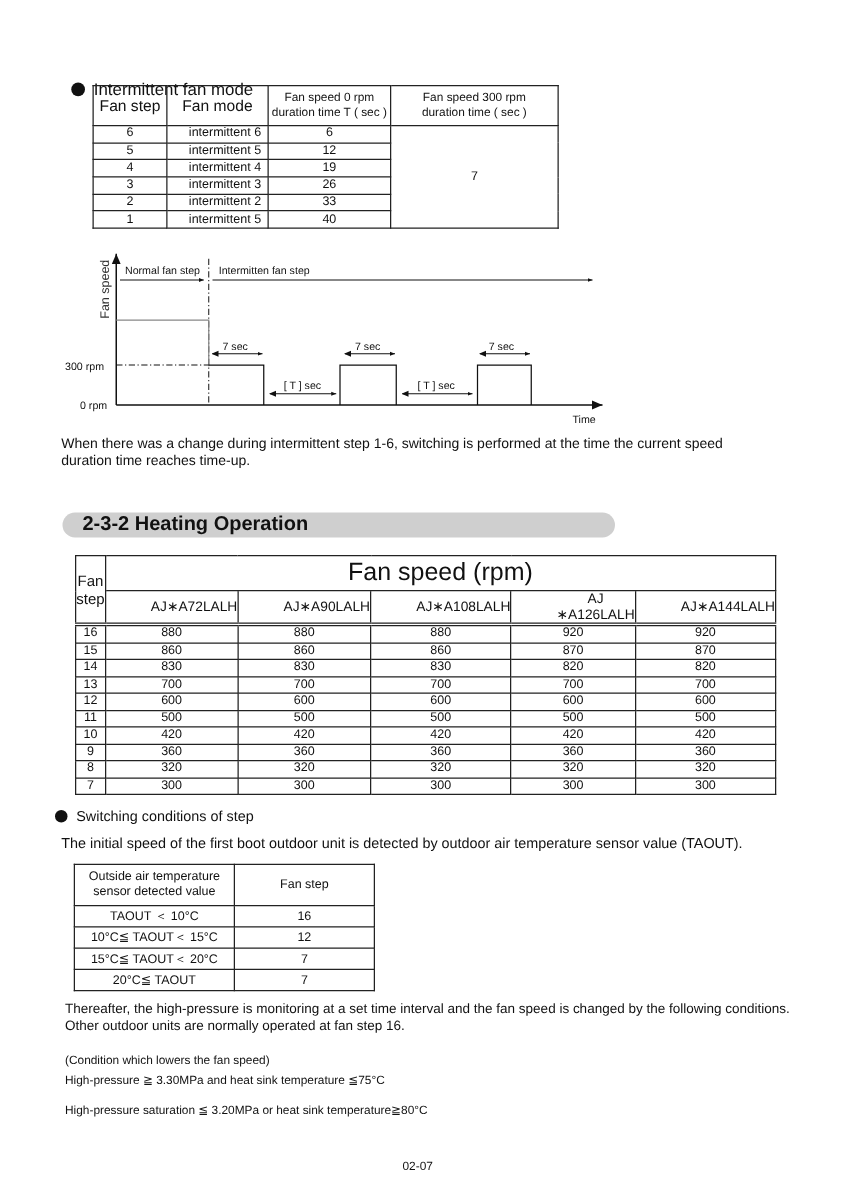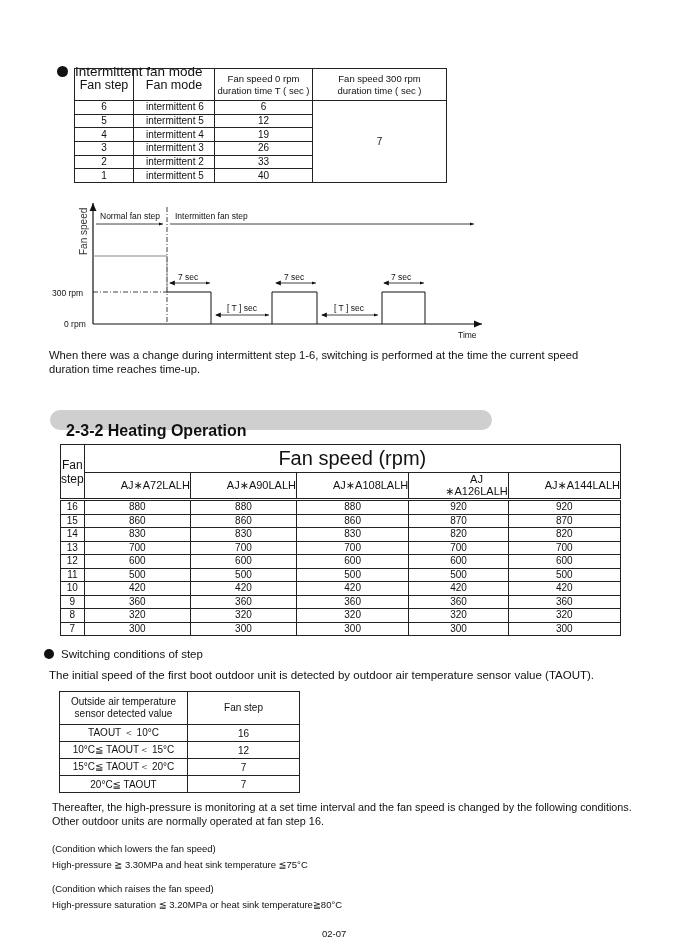--- a/index.html
+++ b/index.html
@@ -6,35 +6,35 @@
   body{width:674px;height:952px;position:relative;font-family:"Liberation Sans",sans-serif;color:#111;overflow:hidden;}
   .abs{position:absolute;}
   .bullet{display:inline-block;width:11px;height:11px;border-radius:50%;background:#111;vertical-align:middle;margin-right:7px;position:relative;top:-1px;}
   table{border-collapse:collapse;}
   .t1{position:absolute;left:74px;top:68px;width:373px;font-size:10px;}
   .t1 td,.t1 th{border:1px solid #222;text-align:center;padding:0;font-weight:normal;}
   .t1 th{height:31px;}
   .t1 td{height:12.7px;line-height:12px;}
   .t1 .big{font-size:12.5px;}
   .t1 .sm{font-size:9.5px;line-height:12px;}
-  .t1 .left{text-align:left;padding-left:12px;}
+  .t1 .left{text-align:center;padding-left:12px;}
   .t2{position:absolute;left:60px;top:444px;width:473px;font-size:10px;}
   .t2 td,.t2 th{border:1px solid #222;text-align:center;padding:0;font-weight:normal;}
   .t2 .h1{height:27px;font-size:20px;}
   .t2 .h2{height:22px;font-size:11px;padding-left:36px;}
   .t2 td{height:12.5px;line-height:12px;}
   .t2 tbody tr:first-child td{border-top:3px double #222;}
   .t3{position:absolute;left:59px;top:691px;width:241px;font-size:10px;}
   .t3 td,.t3 th{border:1px solid #222;text-align:center;padding:0;font-weight:normal;}
   .t3 th{height:32px;font-size:10px;line-height:12px;}
   .t3 td{height:16px;margin-top:42px;}
   .para{font-size:11.2px;line-height:13.6px;}
   .small{font-size:9.5px;line-height:16px;}
   .section-bar{position:absolute;left:50px;top:410px;width:442px;height:20px;background:#cfcfcf;border-radius:10px;}
-  .section-bar span{position:absolute;left:16px;top:1px;font-size:16px;font-weight:bold;margin-top:11px;}
+  .section-bar span{position:absolute;left:16px;top:1px;font-size:16px;font-weight:bold;}
 </style>
 </head>
 <body>
 
 <div class="abs" style="left:57px;top:44px;font-size:13.5px;margin-top:20px;">
   <span class="bullet"></span><span>Intermittent fan mode</span>
 </div>
 
 <table class="t1">
   <thead>
@@ -281,17 +281,16 @@
   <div>Thereafter, the high-pressure is monitoring at a set time interval and the fan speed is changed by the following conditions.</div>
   <div>Other outdoor units are normally operated at fan step 16.</div>
 </div>
 
 <div class="abs small" style="left:52px;top:841px;">
   <div>(Condition which lowers the fan speed)</div>
   <div>High-pressure ≧ 3.30MPa and heat sink temperature ≦75°C</div>
 </div>
 
 <div class="abs small" style="left:52px;top:881px;">
-  <div>(Condition which raises the fan speed)</div>
   <div>High-pressure saturation ≦ 3.20MPa or heat sink temperature≧80°C</div>
 </div>
 
 <div class="abs" style="left:322px;top:928px;font-size:9.5px;">02-07</div>
 
 </body></html>

